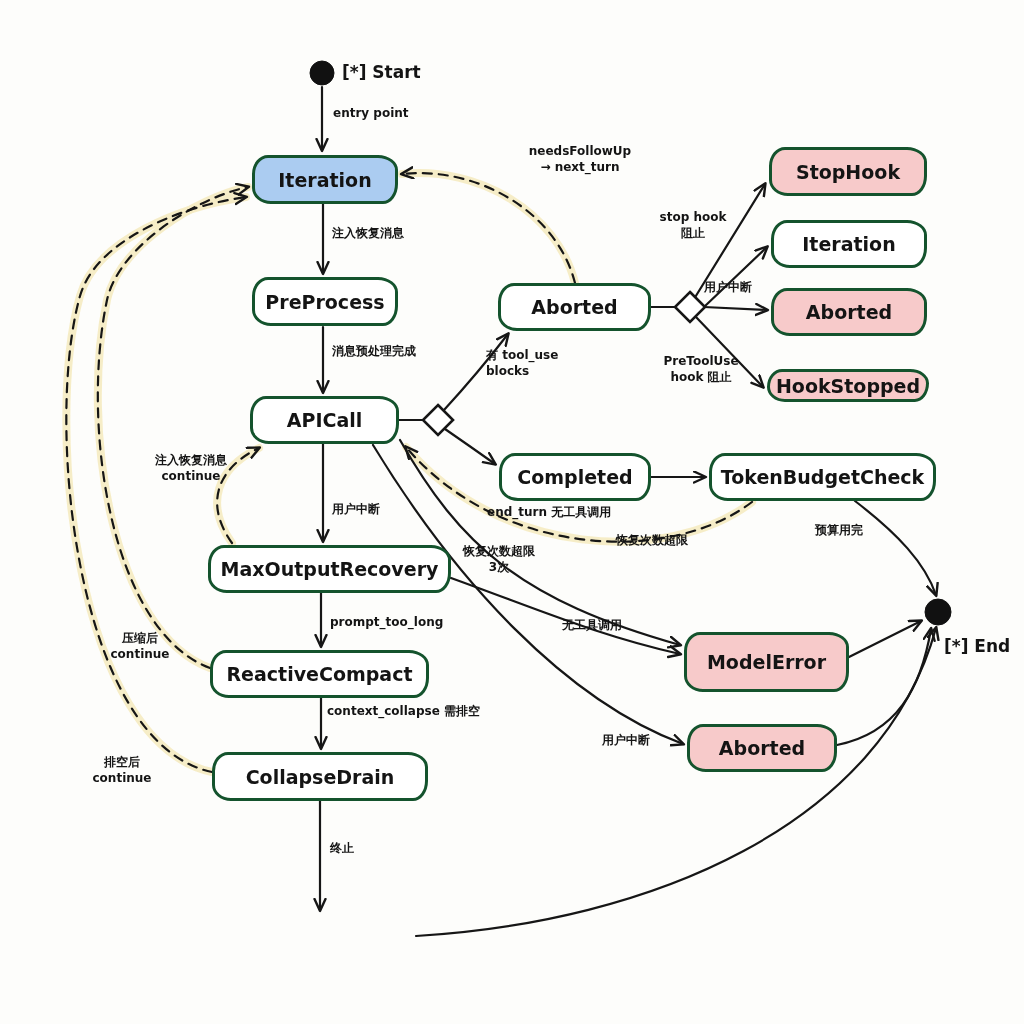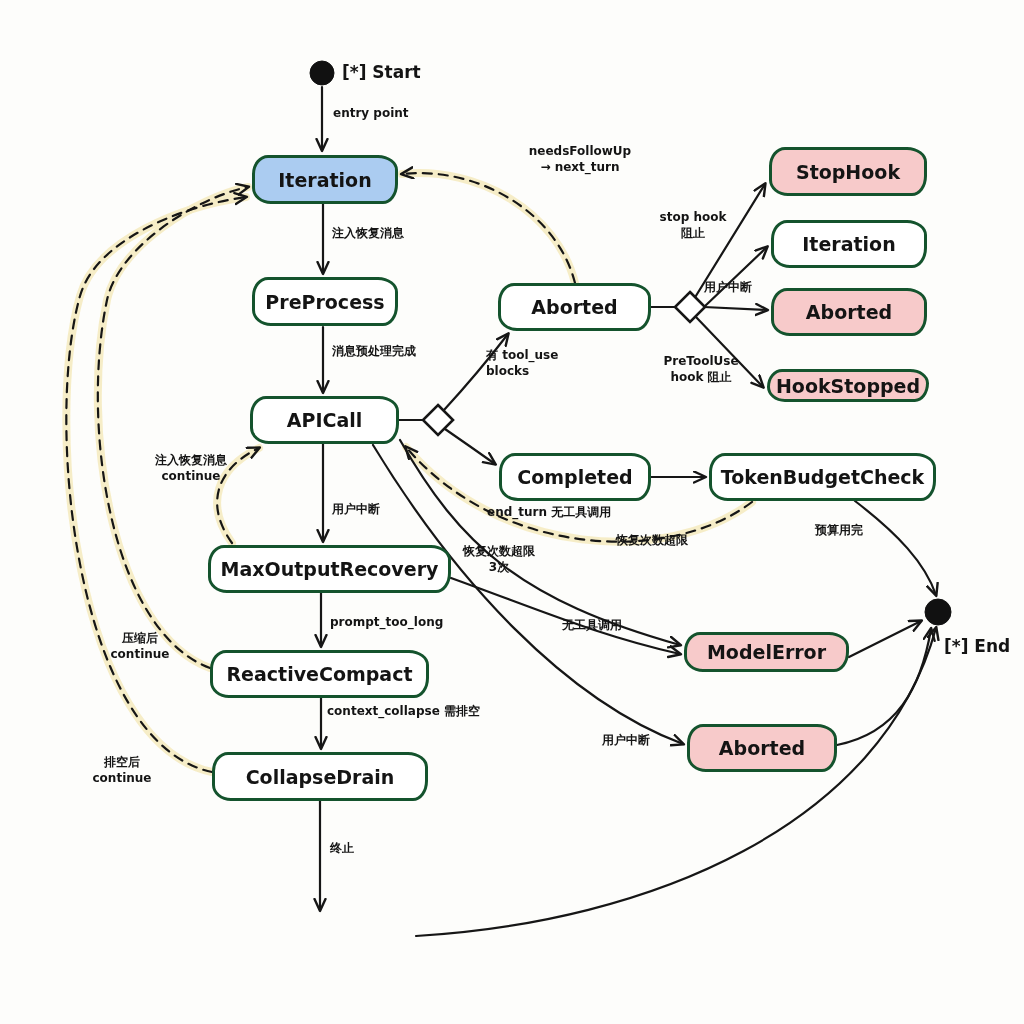--- a/index.html
+++ b/index.html
@@ -94,21 +94,21 @@
   <div class="node" style="left:498px;top:283px;width:153px;height:48px">Aborted</div>
   <div class="node pink" style="left:769px;top:147px;width:158px;height:49px">StopHook</div>
   <div class="node" style="left:771px;top:220px;width:156px;height:48px">Iteration</div>
   <div class="node pink" style="left:771px;top:288px;width:156px;height:48px">Aborted</div>
   <div class="node pink" style="left:767px;top:369px;width:162px;height:33px">HookStopped</div>
   <div class="node" style="left:499px;top:453px;width:152px;height:48px">Completed</div>
   <div class="node" style="left:208px;top:545px;width:243px;height:48px">MaxOutputRecovery</div>
   <div class="node" style="left:709px;top:453px;width:227px;height:48px">TokenBudgetCheck</div>
   <div class="node" style="left:210px;top:650px;width:219px;height:48px">ReactiveCompact</div>
   <div class="node" style="left:212px;top:752px;width:216px;height:49px">CollapseDrain</div>
-  <div class="node pink" style="left:684px;top:632px;width:165px;height:40px">ModelError</div>
+  <div class="node pink" style="left:684px;top:632px;width:165px;height:60px">ModelError</div>
   <div class="node pink" style="left:687px;top:724px;width:150px;height:48px">Aborted</div>
 
   <div class="mlabel" style="left:342px;top:62px">[*] Start</div>
   <div class="mlabel" style="left:944px;top:636px">[*] End</div>
 
   <div class="elabel" style="left:333px;top:106px">entry point</div>
   <div class="elabel" style="left:332px;top:226px">注入恢复消息</div>
   <div class="elabel" style="left:332px;top:344px">消息预处理完成</div>
   <div class="elabel" style="left:486px;top:348px">有 tool_use
 blocks</div>

